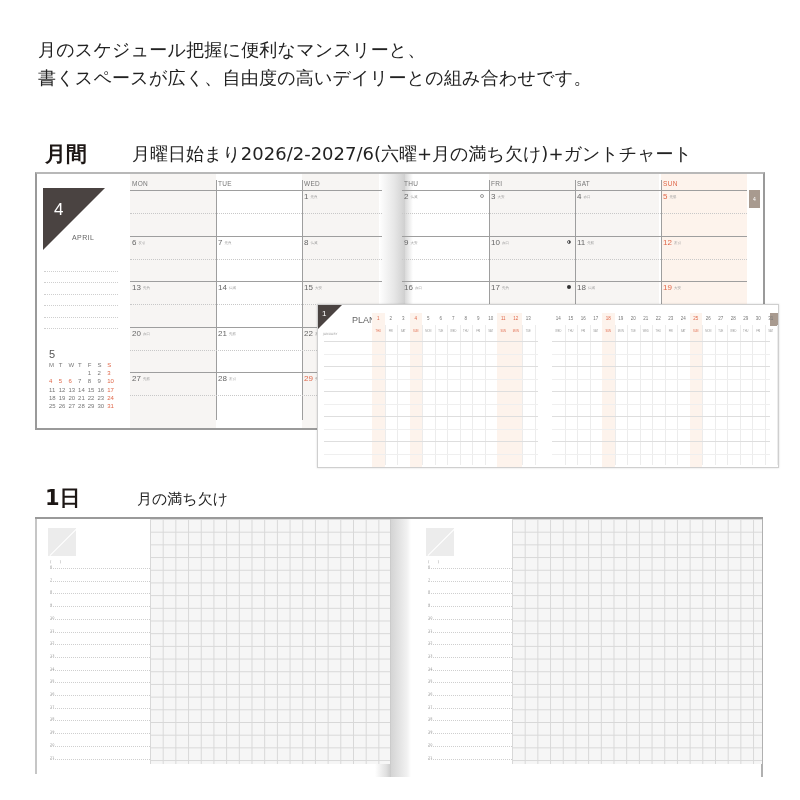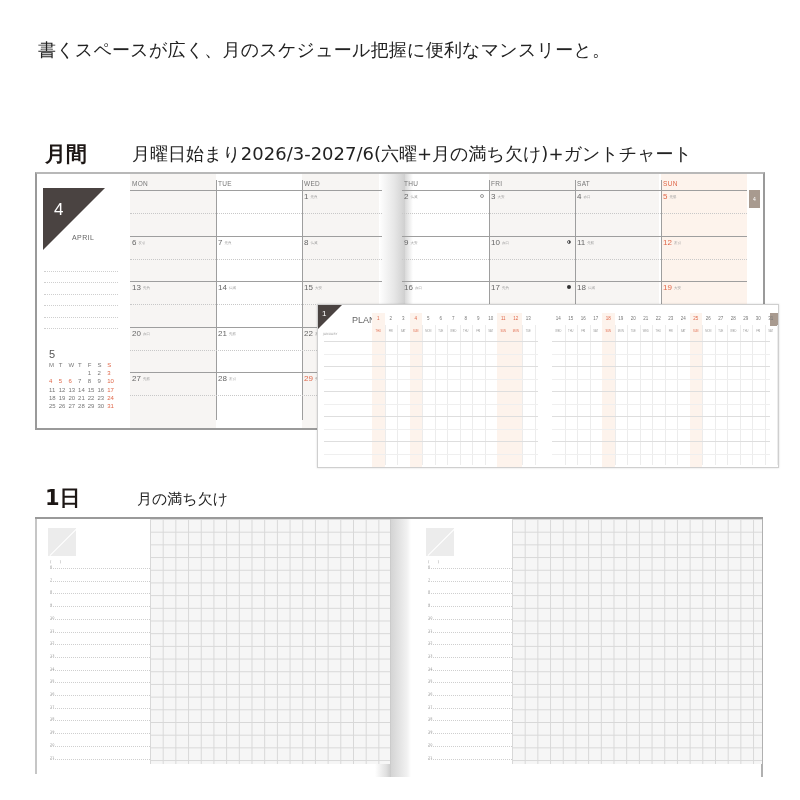--- a/index.html
+++ b/index.html
@@ -76,25 +76,26 @@
      background-image:
        linear-gradient(to right, #d8d8d8 1px, transparent 1px),
        linear-gradient(to bottom, #d8d8d8 1px, transparent 1px);
      background-size: 12.7px 12.7px; }
   .right-border { position:absolute; right:0; top:0; width:2px; height:258px; background:#b0b0b0; }
 </style>
 </head>
 <body>
 
 <div class="intro">
-  <div>書くスペースが広く、月のスケジュール把握に便利なマンスリーと。</div>
+  <div>月のスケジュール把握に便利なマンスリーと、</div>
+  <div>書くスペースが広く、自由度の高いデイリーとの組み合わせです。</div>
 </div>
 
 <div class="sec-title" style="left:45px; top:140px;">月間</div>
-<div class="sec-sub" style="left:132px; top:142px;">月曜日始まり2026/3-2027/6(六曜+月の満ち欠け)+ガントチャート</div>
+<div class="sec-sub" style="left:132px; top:142px;">月曜日始まり2026/2-2027/6(六曜+月の満ち欠け)+ガントチャート</div>
 
 <div class="monthly" id="monthly">
   <div class="col-bg tint-gray" style="left:93px; width:86px;"></div>
   <div class="col-bg tint-gray" style="left:265px; width:80px;"></div>
   <div class="col-bg tint-gray" style="left:452px; width:170px;"></div>
   <div class="col-bg tint-red" style="left:624px; width:86px;"></div>
 
   <div class="gutter"></div>
   <div class="gutter2"></div>
 

